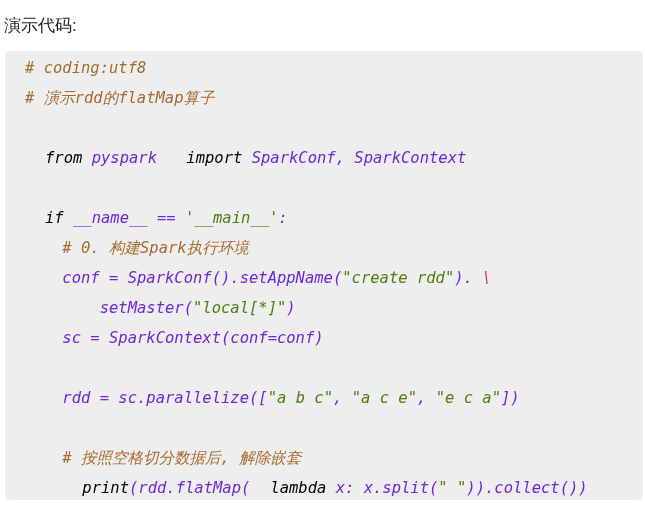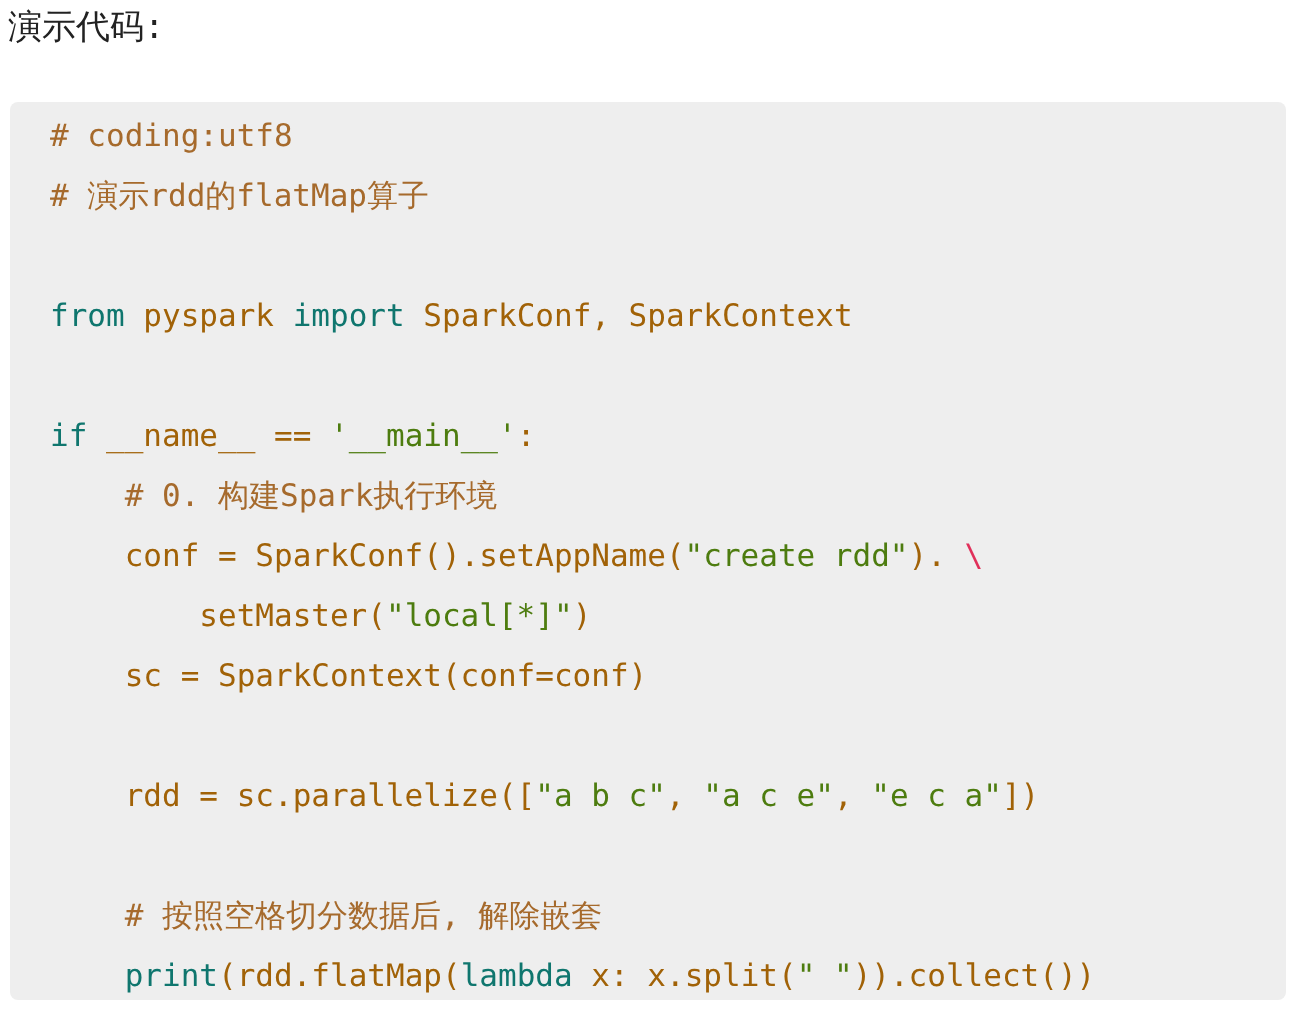--- a/index.html
+++ b/index.html
@@ -1,36 +1,36 @@
 <!DOCTYPE html>
 <html><head>
 <meta charset="utf-8">
 <style>
   html, body { margin: 0; padding: 0; background: #ffffff; }
   body { width: 645px; height: 507px; position: relative; overflow: hidden; }
   .heading {
-    position: absolute; left: 4px; top: 2px;
-    font-family: Liberation Mono, monospace; font-size: 17px; color: #222;
+    position: absolute; left: 4px; top: 12px;
+    font-family: Liberation Sans, sans-serif; font-size: 17px; color: #222;
     line-height: 28px;
   }
   .code-block {
     position: absolute; left: 5px; top: 51px; width: 638px; height: 449px;
     background: #eeeeee; border-radius: 4px;
   }
   .code {
     position: absolute; left: 25px; top: 53px;
     font-family: "DejaVu Sans Mono", monospace; font-size: 15.5px;
-    color: #383a42; white-space: pre; line-height: 30px;
+    color: #383a42; white-space: pre; line-height: 30px; font-style: italic;
   }
   .line { height: 30px; display: block; }
   .cm { color: #a66a2c; }
-  .kw { color: #0f766e; }
+  .kw { color: #000000; margin-left: 20px; }
   .str { color: #4d7c0f; }
   .esc { color: #e0305a; }
-  .pl { color: #a16207; }
+  .pl { color: #6d28d9; }
 </style>
 </head>
 <body>
 
 <div class="heading">演示代码:</div>
 
 <div class="code-block"></div>
 <div class="code" id="code"><span class="line"><span class="cm"># coding:utf8</span></span><span class="line"><span class="cm"># 演示rdd的flatMap算子</span></span><span class="line"> </span><span class="line"><span class="kw">from</span><span class="pl"> pyspark </span><span class="kw">import</span><span class="pl"> SparkConf, SparkContext</span></span><span class="line"> </span><span class="line"><span class="kw">if</span><span class="pl"> __name__ == </span><span class="str">'__main__'</span><span class="pl">:</span></span><span class="line"><span class="pl">    </span><span class="cm"># 0. 构建Spark执行环境</span></span><span class="line"><span class="pl">    conf = SparkConf().setAppName(</span><span class="str">"create rdd"</span><span class="pl">). </span><span class="esc">\</span></span><span class="line"><span class="pl">        setMaster(</span><span class="str">"local[*]"</span><span class="pl">)</span></span><span class="line"><span class="pl">    sc = SparkContext(conf=conf)</span></span><span class="line"> </span><span class="line"><span class="pl">    rdd = sc.parallelize([</span><span class="str">"a b c"</span><span class="pl">, </span><span class="str">"a c e"</span><span class="pl">, </span><span class="str">"e c a"</span><span class="pl">])</span></span><span class="line"> </span><span class="line"><span class="pl">    </span><span class="cm"># 按照空格切分数据后, 解除嵌套</span></span><span class="line"><span class="pl">    </span><span class="kw">print</span><span class="pl">(rdd.flatMap(</span><span class="kw">lambda</span><span class="pl"> x: x.split(</span><span class="str">" "</span><span class="pl">)).collect())</span></span></div>
 
 </body></html>

